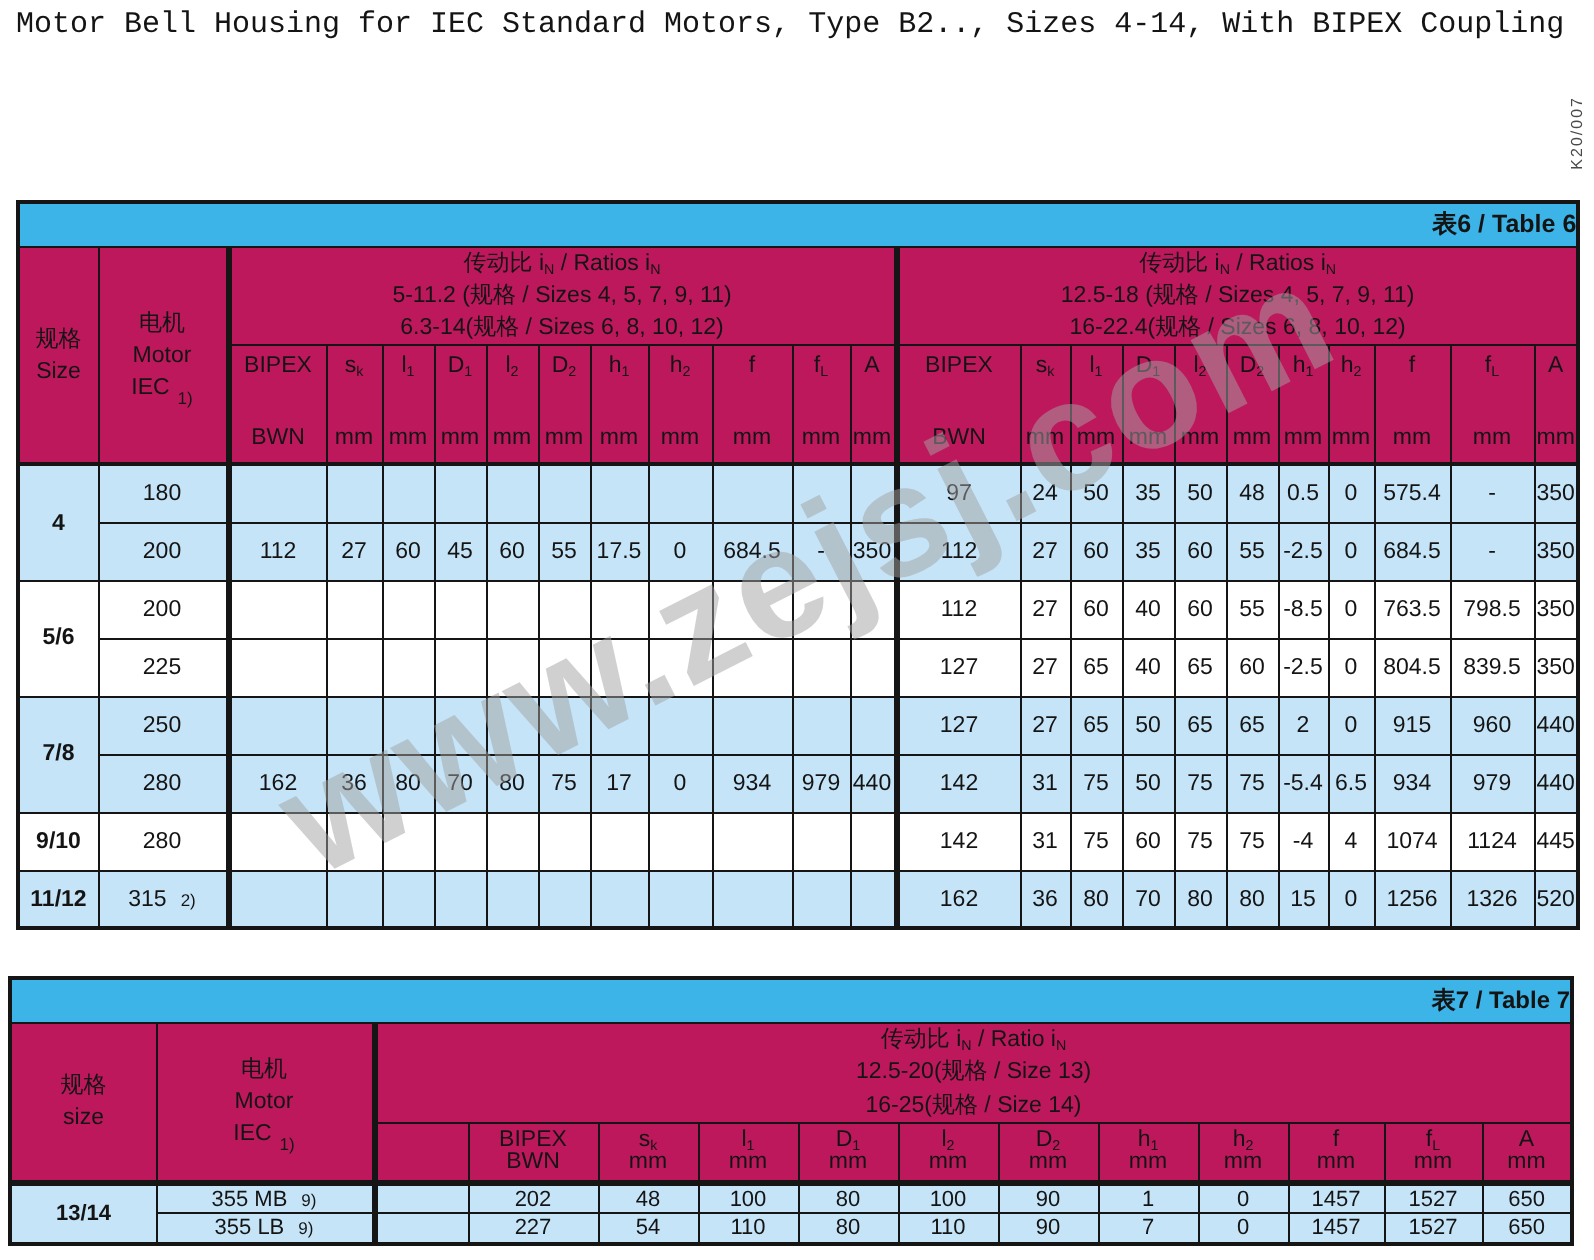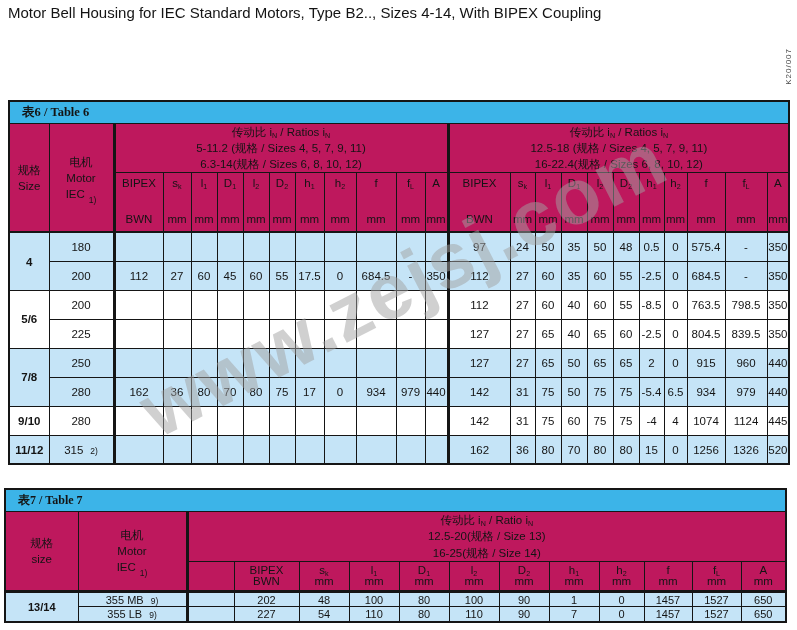--- a/index.html
+++ b/index.html
@@ -5,41 +5,41 @@
   html,body{margin:0;padding:0;}
   body{
     width:797px;height:630px;position:relative;background:#fff;
     font-family:"Liberation Sans","DejaVu Sans",sans-serif;color:#141414;
   }
   .page{position:absolute;inset:0;overflow:hidden;background:#fff;}
 
   
   .title-block{position:absolute;left:8px;top:3px;}
   .title-cn{font-size:15px;font-weight:bold;letter-spacing:.5px;line-height:20px;}
-  .title-en{font-size:15px;line-height:20px;}
+  .title-en{font-size:15px;line-height:20px;font-family:Liberation Mono, monospace;}
 
   
   .docnum{
     position:absolute;right:4px;top:48px;
     writing-mode:vertical-rl;transform:rotate(180deg);
     font-size:8px;color:#4a4a4a;letter-spacing:1px;
   }
 
   
   .t6wrap{position:absolute;left:8px;top:100px;}
   .t7wrap{position:absolute;left:4px;top:488px;}
   table{border-collapse:collapse;table-layout:fixed;border:2px solid #151515;}
   #t6,#t7{width:781px;}
   th,td{
     border:1px solid #151515;padding:0;text-align:center;vertical-align:middle;
     font-weight:normal;font-size:11.5px;overflow:hidden;
   }
   .cap{
-    background:var(--hblue,#3cb4e8);text-align:left;font-weight:bold;
-    padding:2px 0 2px 12px;font-size:12.5px;font-family:Liberation Serif, serif;
+    background:var(--hblue,#3cb4e8);text-align:right;font-weight:bold;
+    padding:2px 0 2px 12px;font-size:12.5px;
   }
   #t6 .cap{height:17px;}
   #t7 .cap{height:11px;font-size:12px;}
   #t6 thead tr.grow{height:46px;}
   #t6 thead tr.srow{height:58px;}
   #t7 thead tr.grow{height:50px;}
   #t7 thead tr.srow{height:30px;}
   .hcell{font-size:11.5px;line-height:1.4;background:#be185d;}
   .two{display:flex;flex-direction:column;justify-content:space-between;padding:5px 0 6px 0;height:47px;}
   #t7 .two{height:22px;padding:2px 0 3px 0;}

